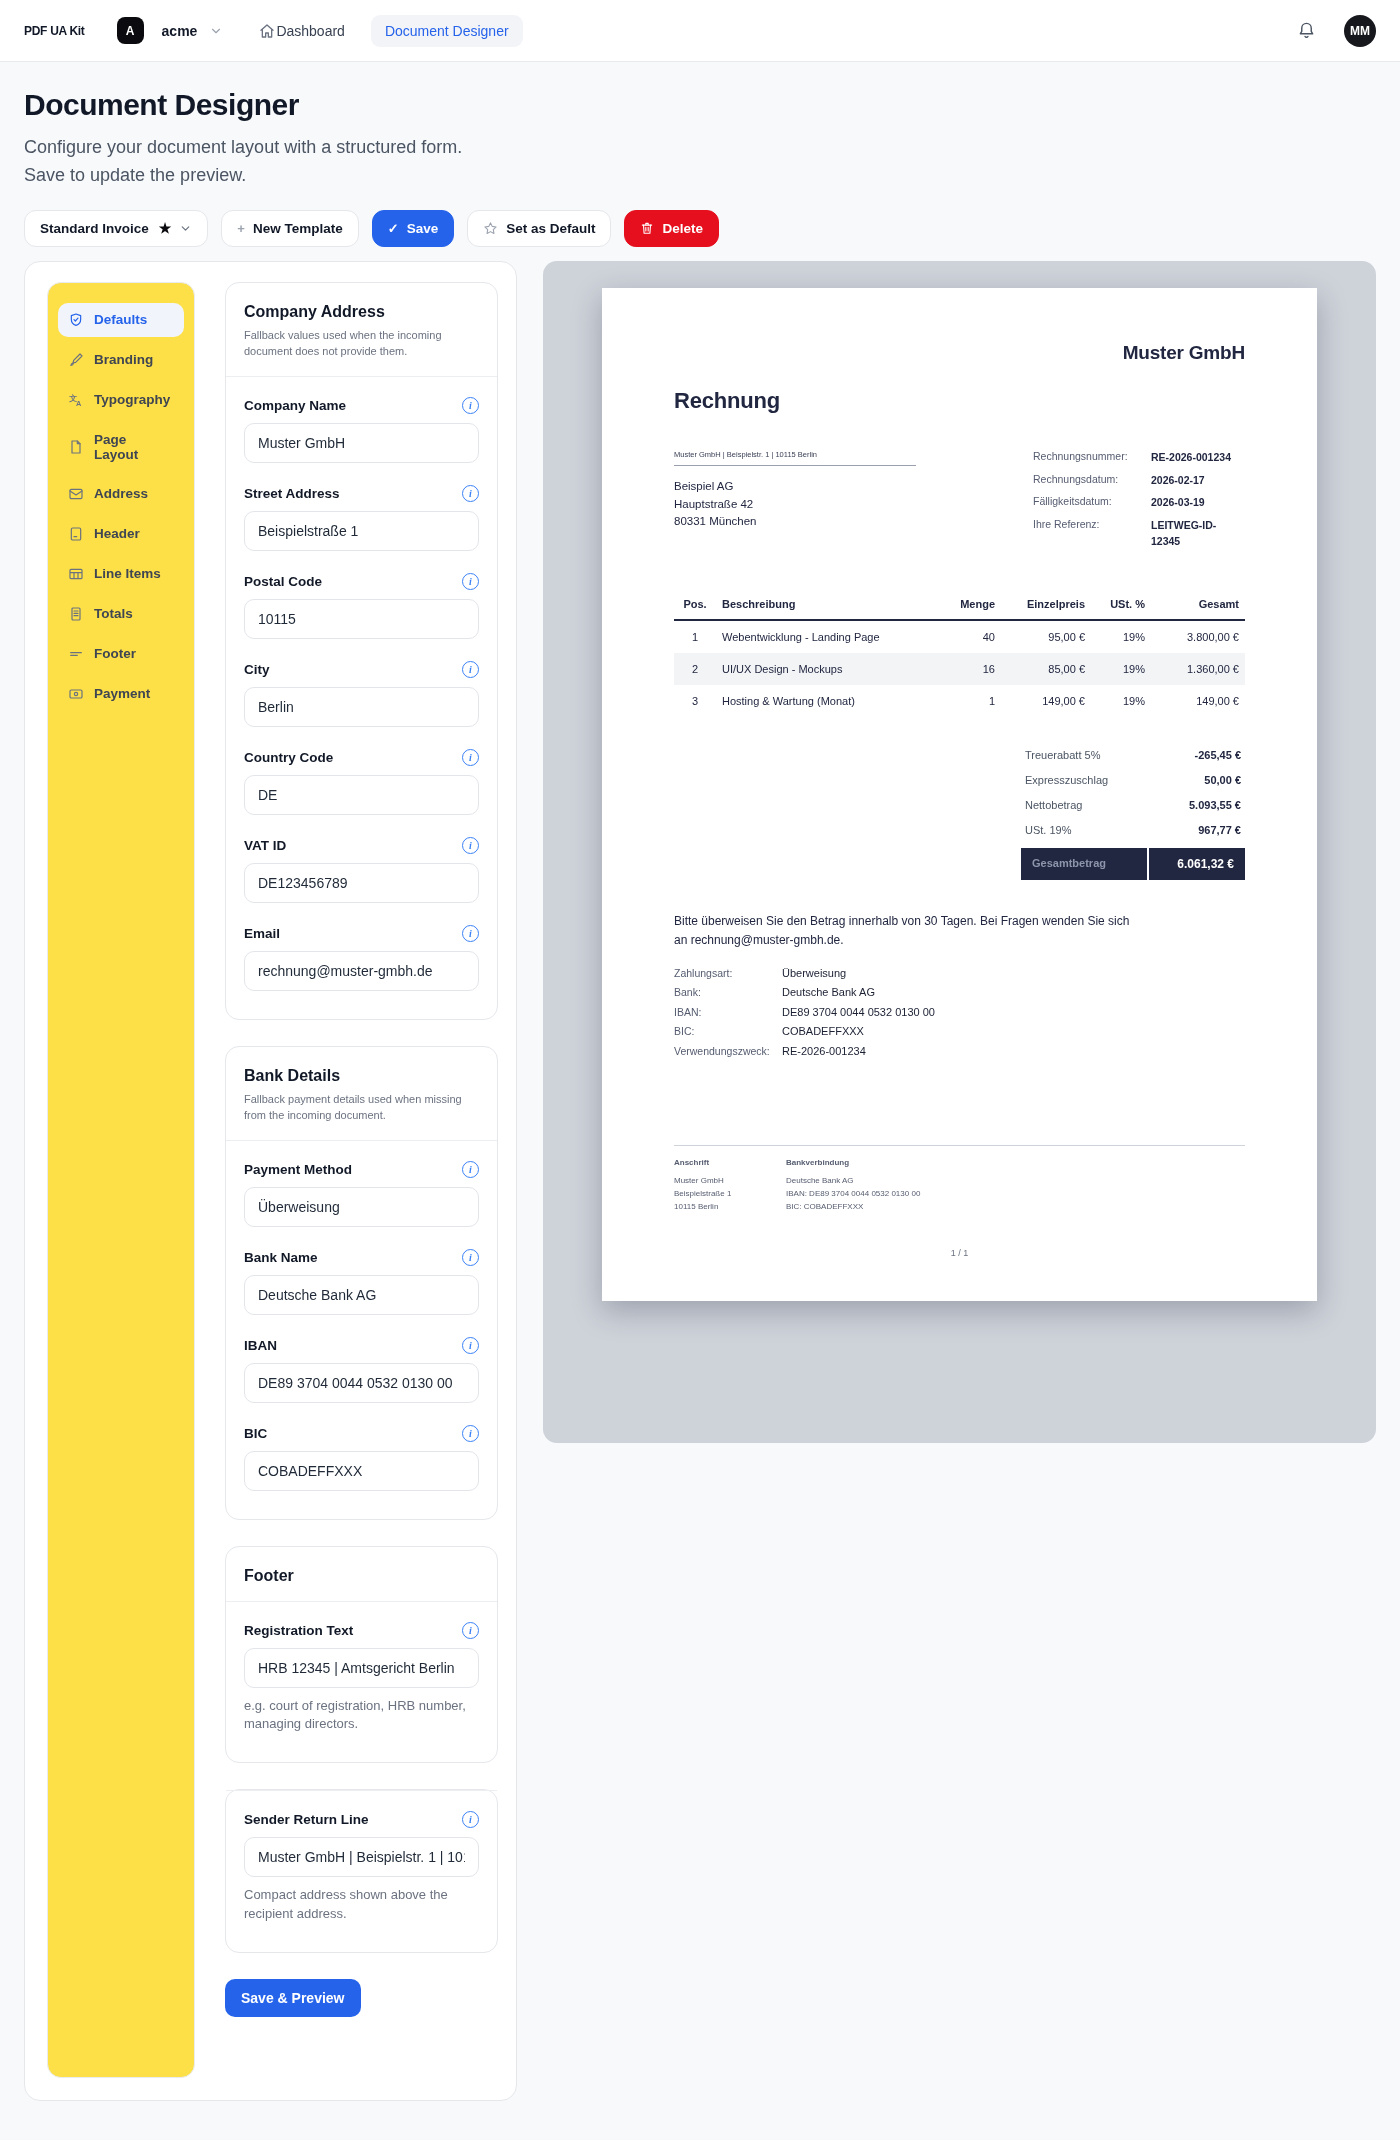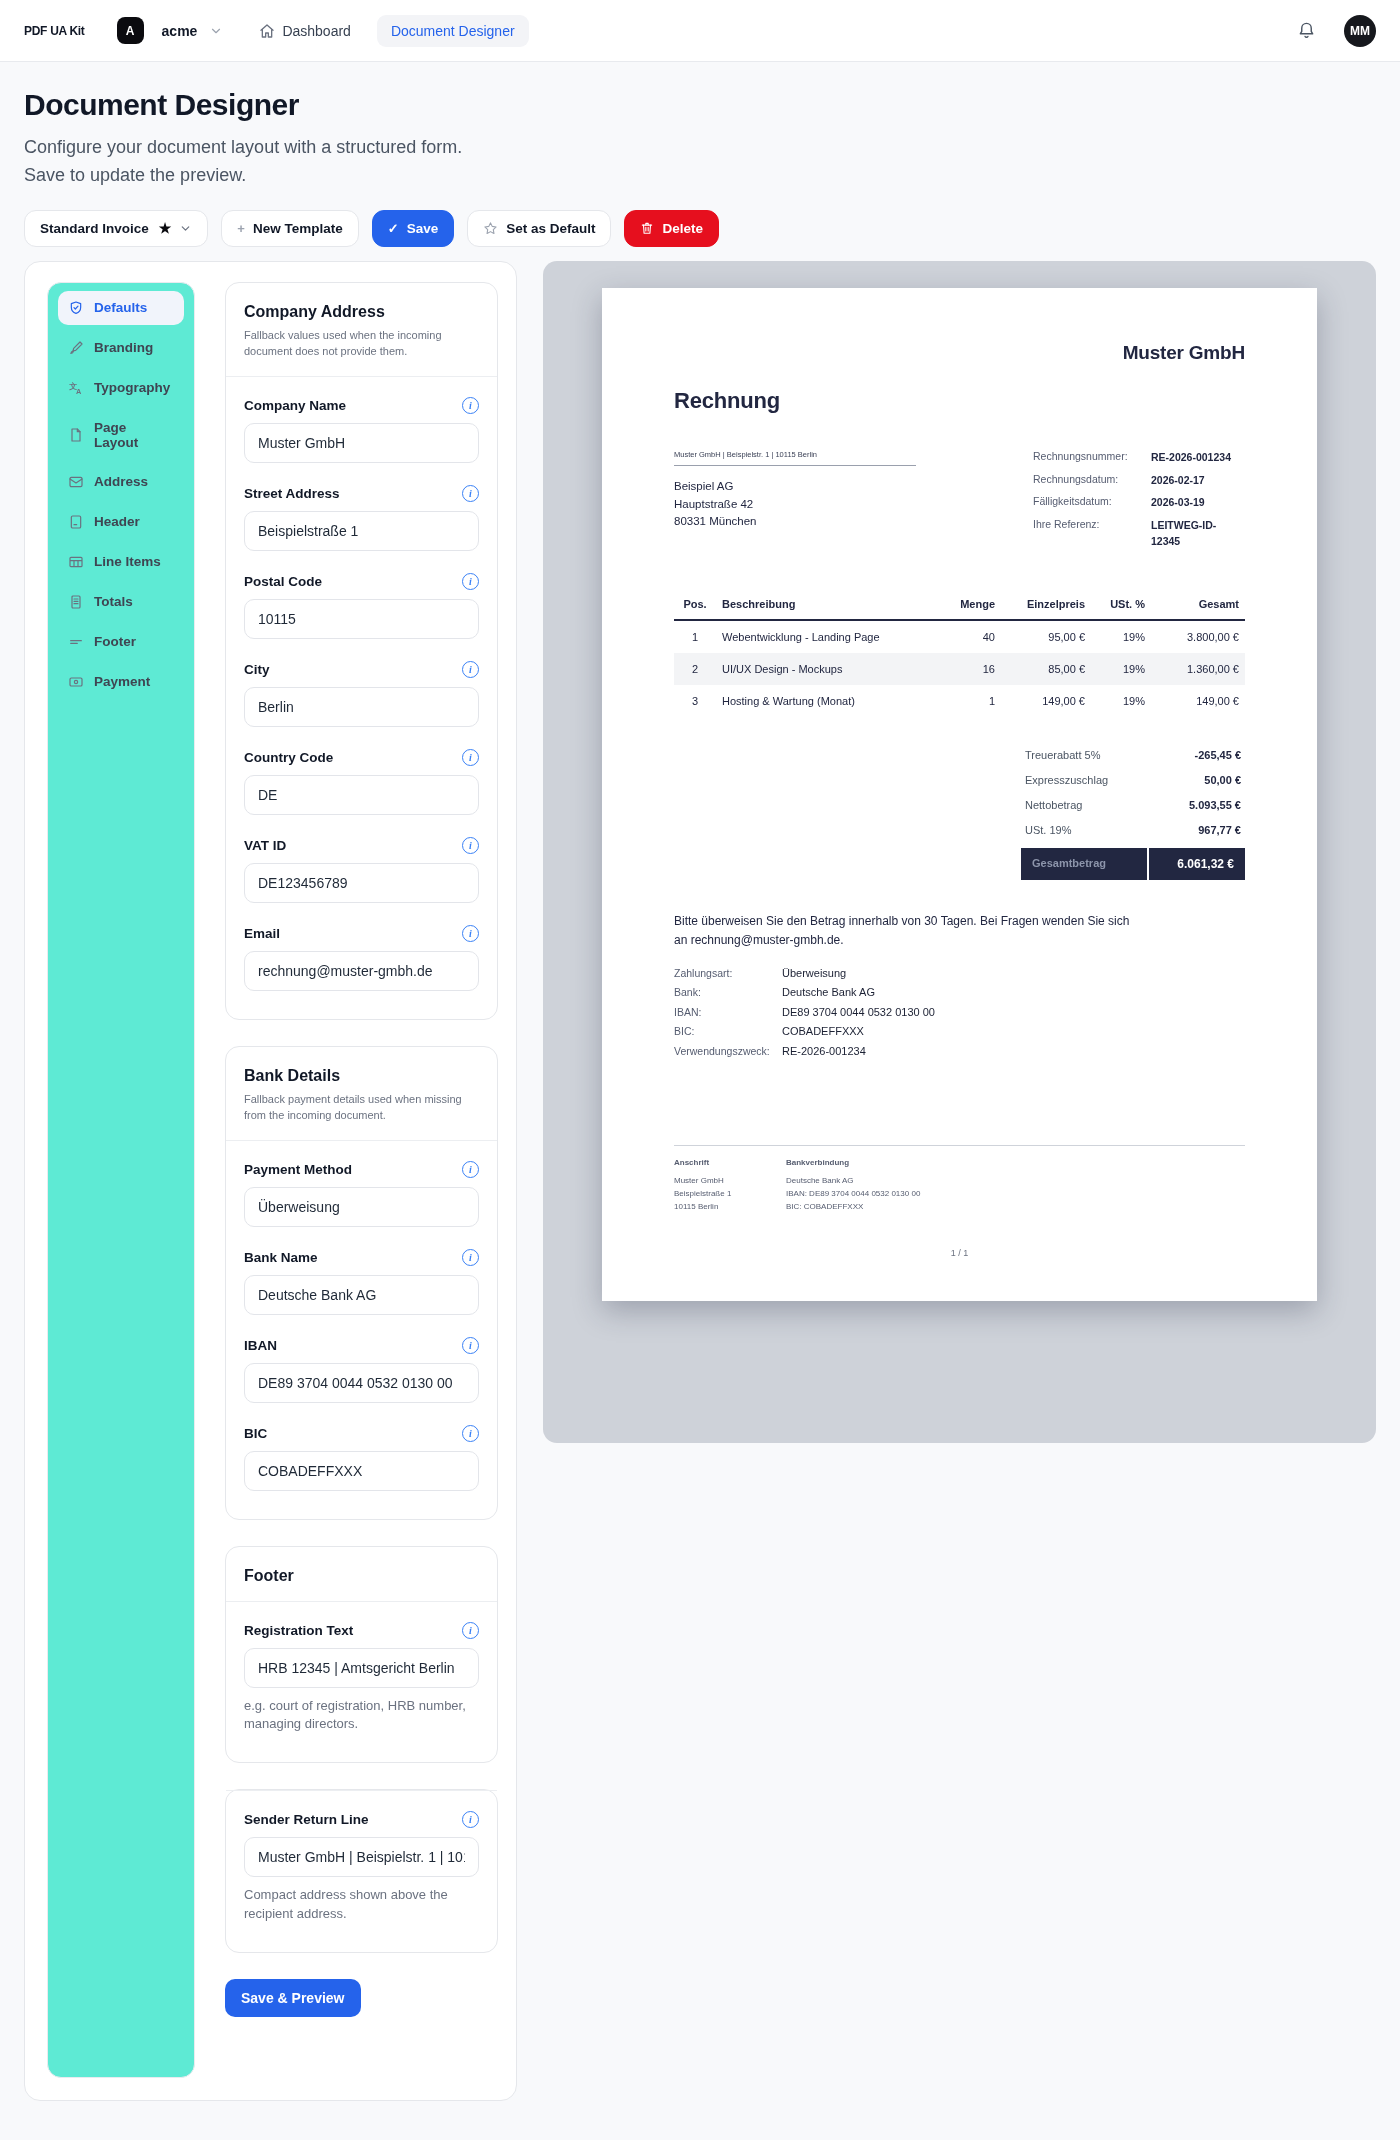--- a/index.html
+++ b/index.html
@@ -15,21 +15,21 @@
     height:62px; background:#ffffff; border-bottom:1px solid #e8eaee;
     display:flex; align-items:center; padding:0 24px; gap:10px;
   }
   .brand { font-size:12px; font-weight:800; letter-spacing:-0.3px; margin-right:22px; }
   .ws-square {
     width:27px; height:27px; border-radius:8px; background:#0b0b0f; color:#fff;
     font-size:12px; font-weight:700; display:flex; align-items:center; justify-content:center;
   }
   .ws-name { font-size:14px; font-weight:600; margin:0 2px 0 8px; }
   .chev { color:#9ca3af; }
-  .nav-link { display:flex; align-items:center; gap:7px; margin-left:26px; font-size:14px; color:#374151; cursor:pointer; }
+  .nav-link { display:flex; align-items:center; gap:1px; margin-left:26px; font-size:14px; color:#374151; cursor:pointer; }
   .nav-pill {
     margin-left:16px; background:#f3f4f7; border-radius:9px; padding:8px 14px;
     color:#2563eb; font-size:14px; font-weight:500; cursor:pointer;
   }
   .topbar-spacer { flex:1; }
   .bell { color:#4b5563; cursor:pointer; margin-right:18px; }
   .avatar {
     width:32px; height:32px; border-radius:50%; background:#16181d; color:#fff;
     font-size:12px; font-weight:700; display:flex; align-items:center; justify-content:center; cursor:pointer;
   }
@@ -53,22 +53,22 @@
   .star-filled { font-size:14px; color:#0b0b0f; margin-left:2px; }
 
   
   .main { display:flex; align-items:flex-start; gap:26px; padding:14px 24px 0; }
   .config-panel {
     width:493px; min-height:1840px; background:#fff; border:1px solid #e5e7eb;
     border-radius:16px; padding:20px 18px 22px 22px; display:flex; gap:30px;
   }
   
   .side-card {
-    width:148px; border:1px solid #e9ebef; border-radius:14px; padding:8px 10px;
-    align-self:stretch; min-height:1795px; background:#5eead4;
+    width:148px; border:1px solid #e9ebef; border-radius:14px; padding:20px 10px;
+    align-self:stretch; min-height:1795px; background:#fde047;
   }
   .nav-item {
     display:flex; align-items:center; gap:10px; padding:9px 10px; border-radius:10px;
     font-size:13.5px; font-weight:600; color:#3f4552; cursor:pointer; margin-bottom:6px;
   }
   .nav-item .nicon { color:#6b7280; flex:0 0 auto; }
   .nav-item.active { background:#f1f4fb; color:#2563eb; }
   .nav-item.active .nicon { color:#2563eb; }
 
   

